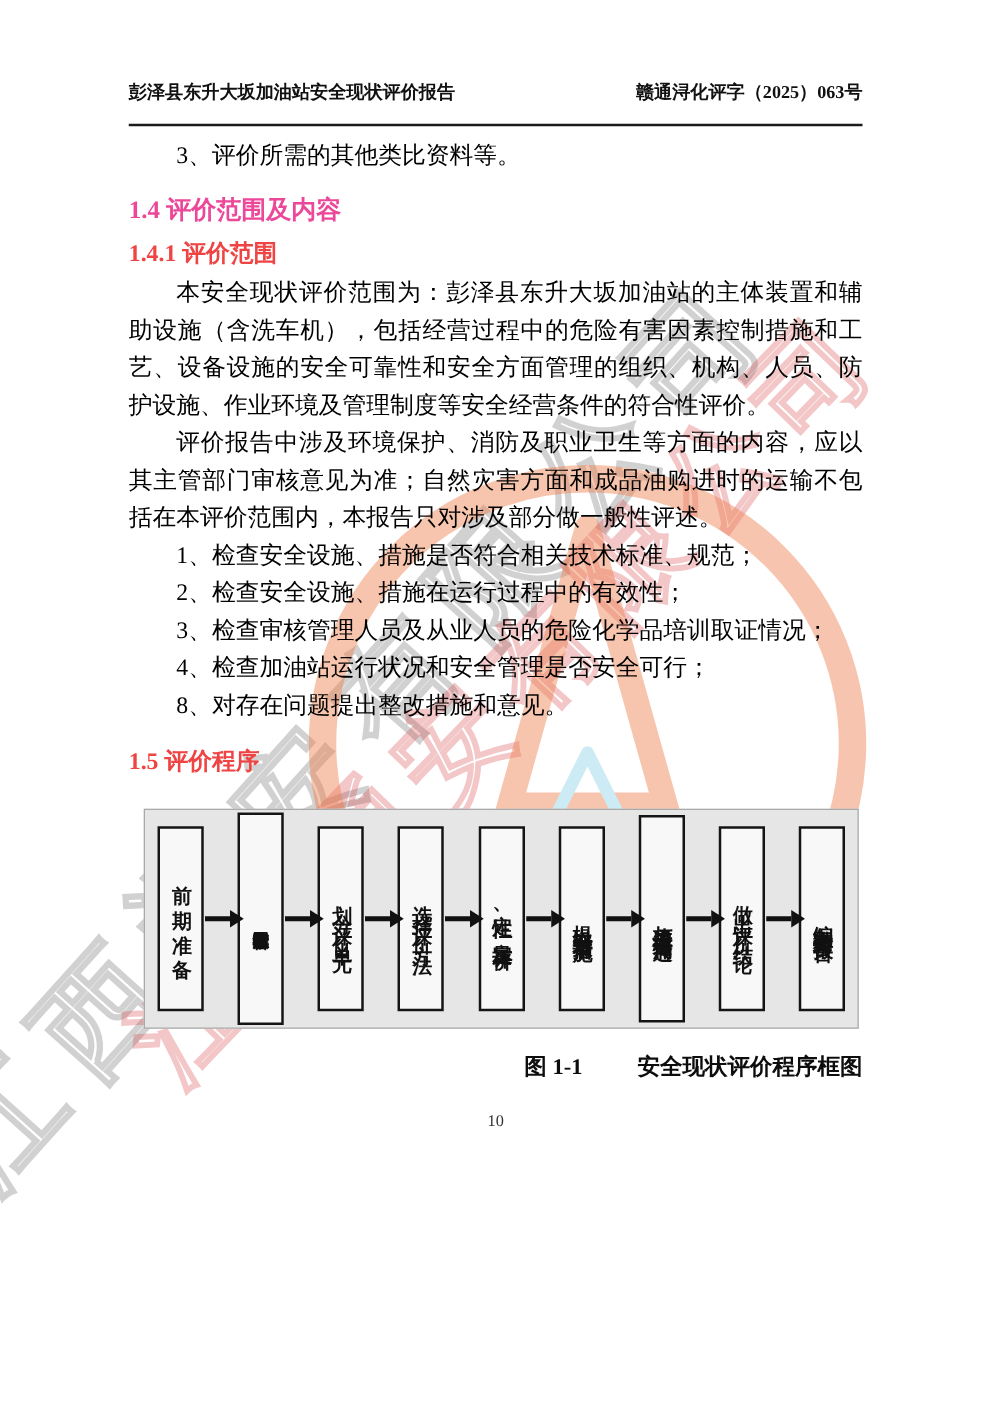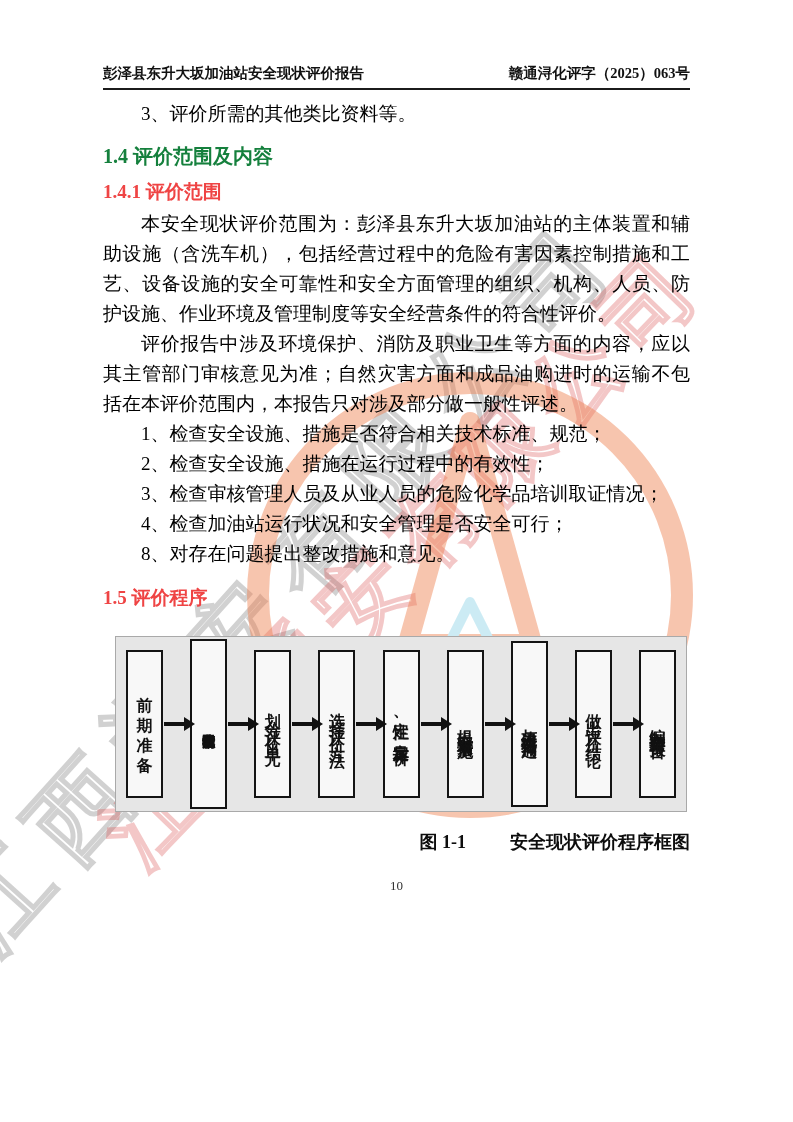--- a/index.html
+++ b/index.html
@@ -44,27 +44,27 @@
     transform:rotate(-7deg);
     font-family:"Liberation Serif","DejaVu Serif",serif;
     white-space:nowrap;
   }
   
   .content{position:absolute;left:103px;top:0;width:587px;z-index:1;}
   .header{
     margin-top:64px;
     display:flex;justify-content:space-between;align-items:flex-end;
     border-bottom:2px solid #1b1b1b;
-    padding-bottom:5px;
+    padding-bottom:16px;
     font-weight:bold;font-size:14.5px;color:#111;
   }
   .para{font-size:19px;line-height:30px;margin:0;text-align:justify;color:#000000;}
   .indent{text-indent:2em;}
   .first-line{margin-top:9px;}
-  .h-sec{font-size:20px;font-weight:bold;color:#15803d;margin:14px 0 4px;}
+  .h-sec{font-size:20px;font-weight:bold;color:#ec4899;margin:14px 0 4px;}
   .h-sub{font-size:19px;font-weight:bold;color:#ef4444;margin:9px 0 4px;}
   .h-15{margin-top:16px;margin-bottom:25px;}
   
   .flowchart{
     margin-left:12px;
     width:572px;height:176px;
     box-sizing:border-box;
     background:#e6e6e6;
     border:1px solid #a9a9a9;
     display:flex;align-items:center;justify-content:space-between;

